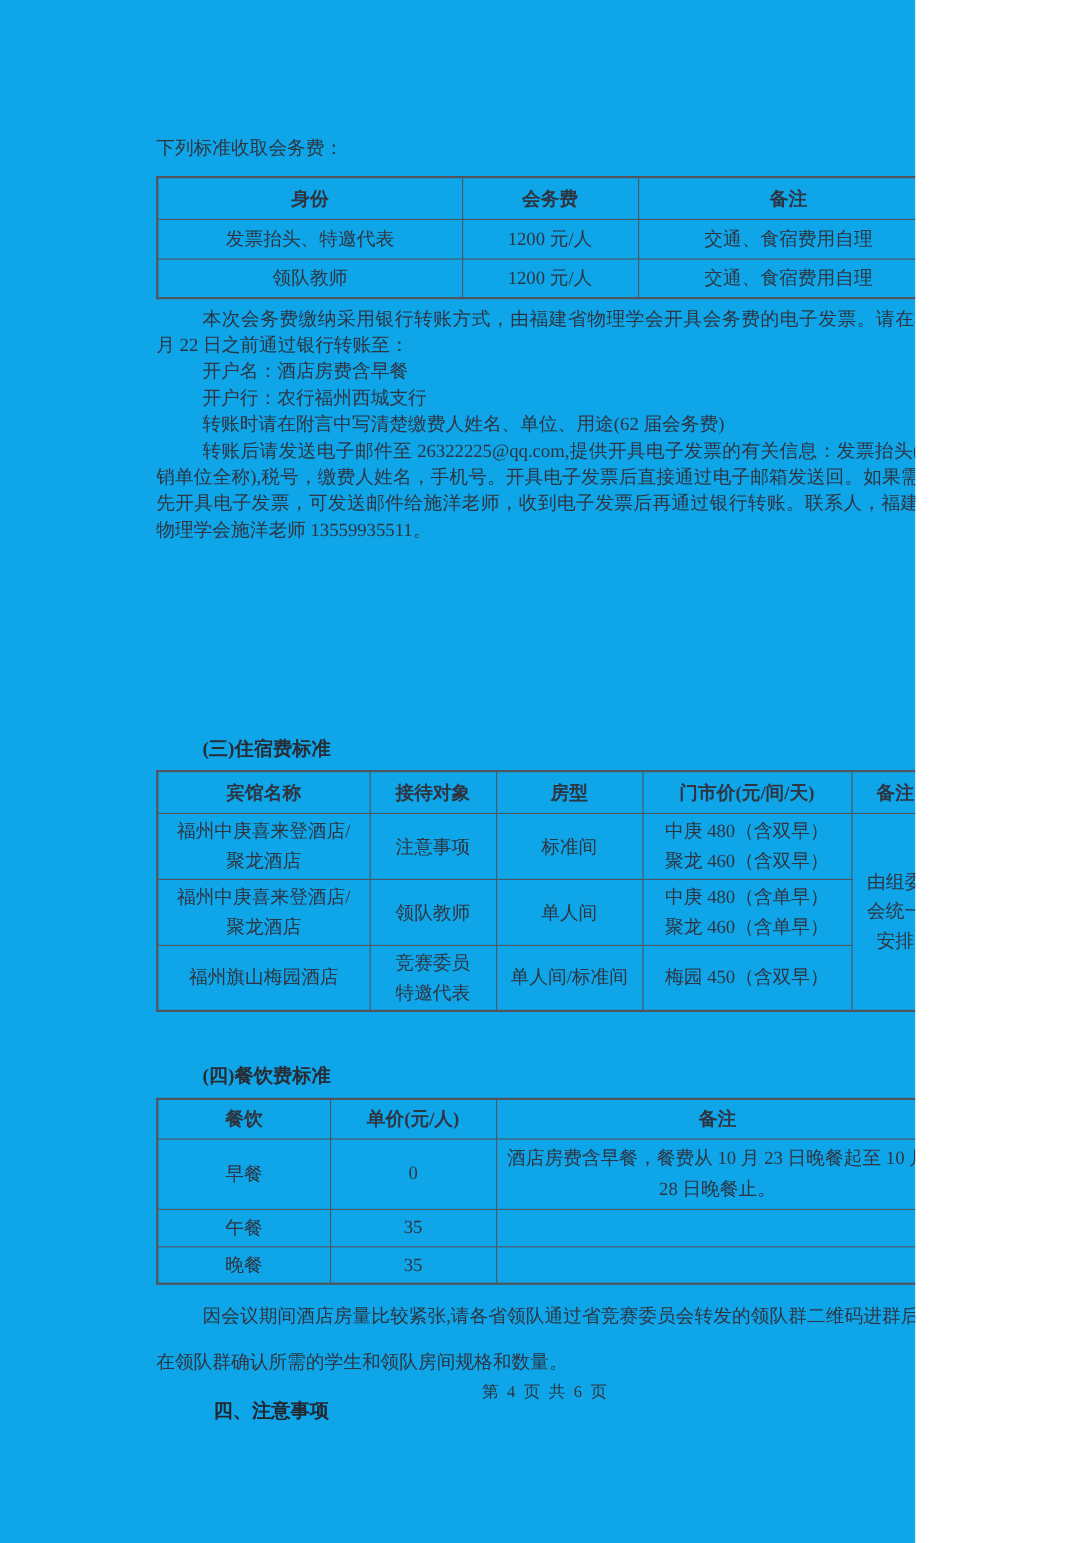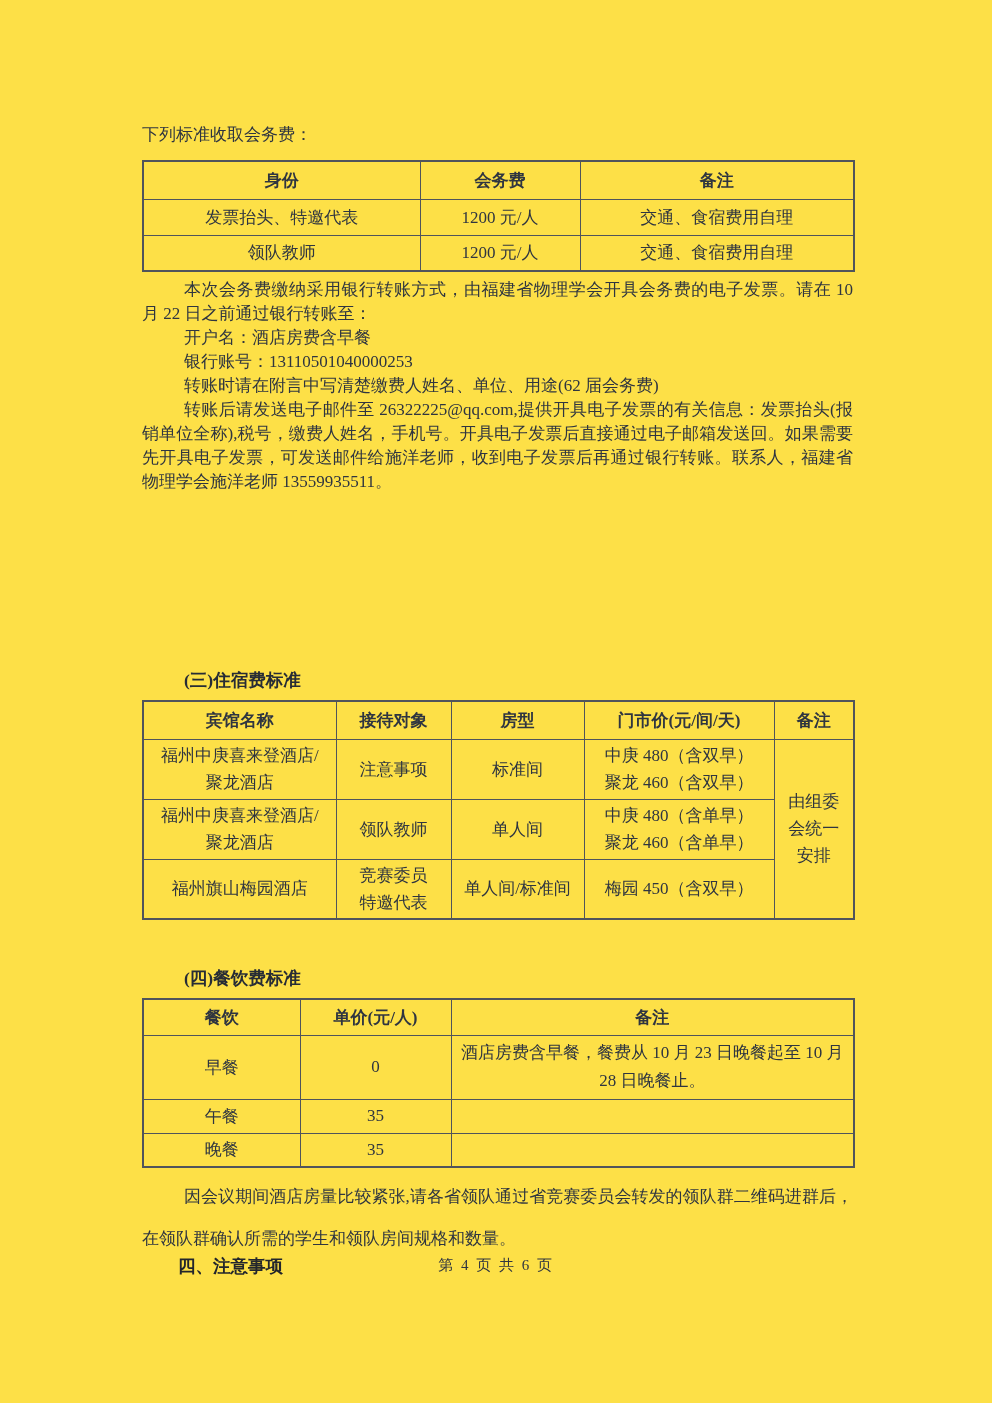--- a/index.html
+++ b/index.html
@@ -1,20 +1,20 @@
 <!DOCTYPE html>
 <html><head>
 <meta charset="utf-8">
 <style>
   html, body { margin: 0; padding: 0; background: #ffffff; }
   .page {
     position: relative;
-    width: 992px;
+    width: 832px;
     height: 1403px;
-    background: #fde047;
+    background: #0ea5e9;
     font-family: "Liberation Serif", "DejaVu Serif", serif;
     color: #2f3540;
     overflow: hidden;
   }
   .blk { position: absolute; left: 142px; width: 711px; }
 
   .intro-line { font-size: 17px; line-height: 22px; margin: 0; }
 
   table.tbl {
     border-collapse: collapse;
@@ -44,21 +44,21 @@
   .para { margin: 0; font-size: 17px; line-height: 24px; }
   .ind  { text-indent: 42px; }
   .just { text-align: justify; }
 
   .sec-heading {
     margin: 0; padding-left: 42px;
     font-size: 17.5px; font-weight: bold;
     color: #272c35;
   }
   .notes-heading {
-    margin: 0; padding-left: 36px;
+    margin: 16px; padding-left: 36px;
     font-family: "Liberation Sans", "DejaVu Sans", sans-serif;
     font-size: 17.5px; font-weight: bold;
     color: #23262c;
   }
   .closing-para { line-height: 42px; }
 
   .page-footer {
     position: absolute; top: 1256px; left: 0; width: 992px;
     text-align: center; font-size: 15px; letter-spacing: 2px;
     color: #2f3540;
@@ -97,21 +97,21 @@
         <td>领队教师</td>
         <td>1200 元/人</td>
         <td>交通、食宿费用自理</td>
       </tr>
     </tbody>
   </table>
 
   <div class="blk" style="top:278px">
     <p class="para ind just">本次会务费缴纳采用银行转账方式，由福建省物理学会开具会务费的电子发票。请在 10 月 22 日之前通过银行转账至：</p>
     <p class="para ind">开户名：酒店房费含早餐</p>
-    <p class="para ind">银行账号：13110501040000253</p>
+    <p class="para ind">开户行：农行福州西城支行</p>
     <p class="para ind">转账时请在附言中写清楚缴费人姓名、单位、用途(62 届会务费)</p>
     <p class="para ind just">转账后请发送电子邮件至 26322225@qq.com,提供开具电子发票的有关信息：发票抬头(报销单位全称),税号，缴费人姓名，手机号。开具电子发票后直接通过电子邮箱发送回。如果需要先开具电子发票，可发送邮件给施洋老师，收到电子发票后再通过银行转账。联系人，福建省物理学会施洋老师 13559935511。</p>
   </div>
 
   <h3 class="blk sec-heading" style="top:668px">(三)住宿费标准</h3>
 
   <table class="tbl blk" style="top:700px">
     <colgroup>
       <col style="width:193px">
         <col style="width:115px">

